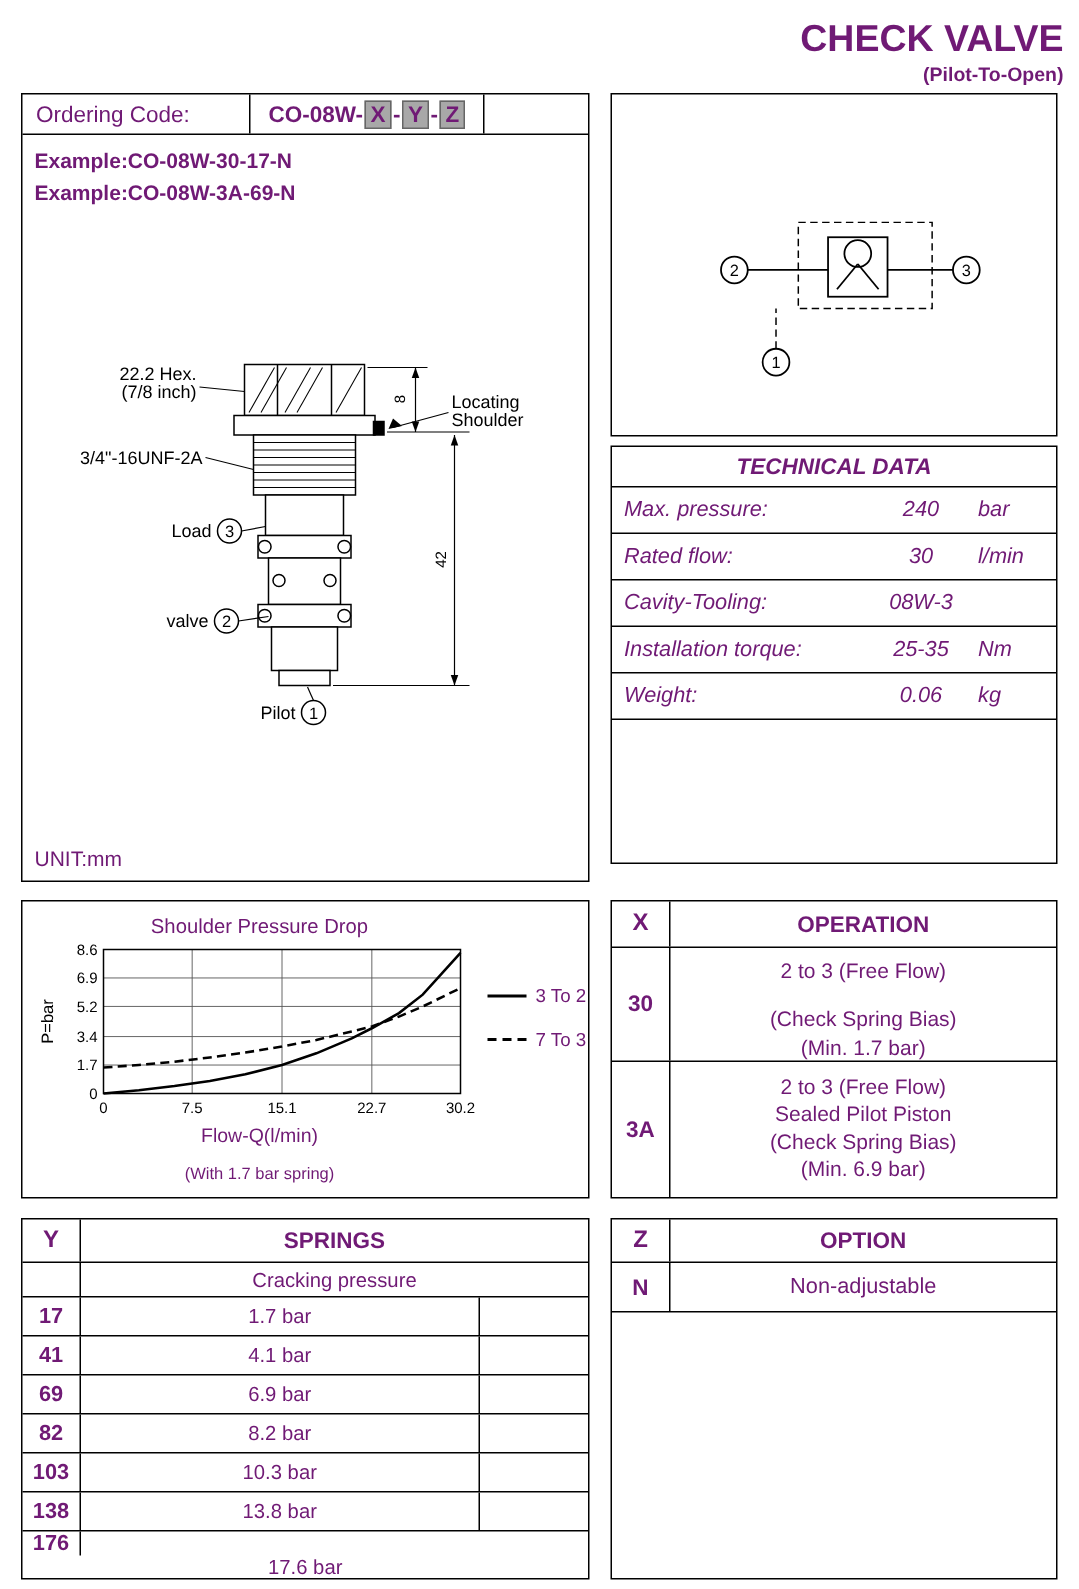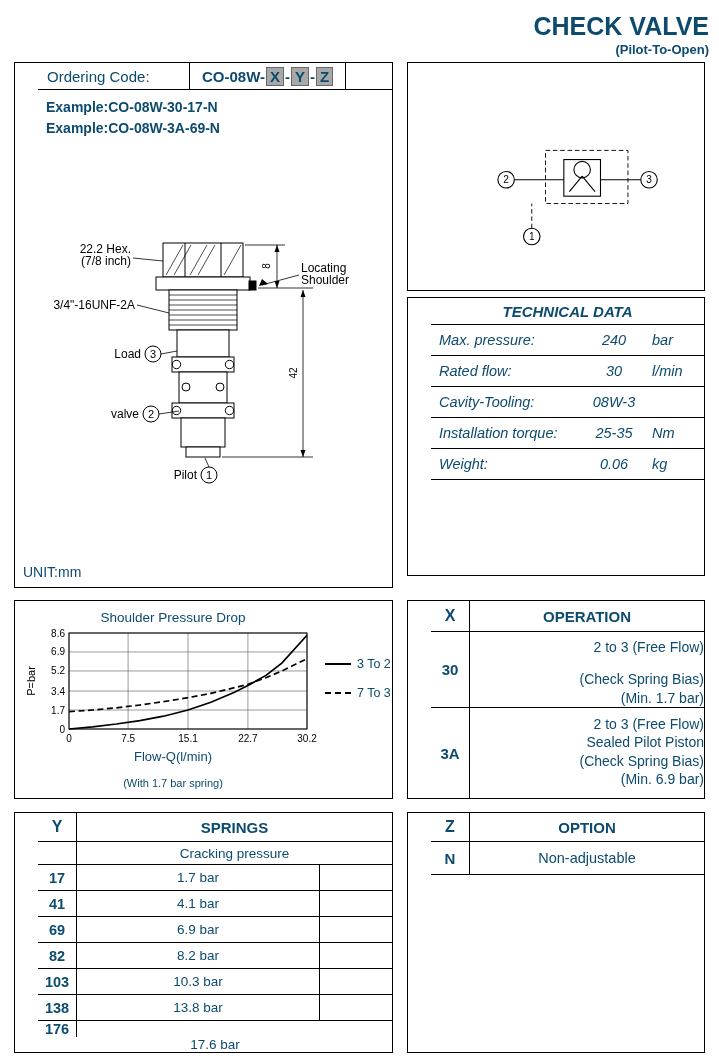--- a/index.html
+++ b/index.html
@@ -1,22 +1,22 @@
 <!DOCTYPE html>
 <html><head>
 <meta charset="utf-8">
 <style>
   * { box-sizing: border-box; margin: 0; padding: 0; }
   body { background: #fff; }
   .page {
     position: relative; width: 719px; height: 1059px;
-    background: #fff; color: #0c4a6e;
+    background: #fff; color: #701a75;
     font-family: "Liberation Sans", sans-serif; overflow: hidden;
   }
-  .box { position: absolute; border: 1px solid #000; background: #fff; padding-left: 23px; }
+  .box { position: absolute; border: 1px solid #000; background: #fff; }
 
   
   .title-block { position: absolute; top: 12px; right: 10px; text-align: right; }
   .title { font-size: 25px; font-weight: bold; }
   .subtitle { font-size: 13px; font-weight: bold; margin-top: 1px; }
 
   
   .ordering-box { left: 14px; top: 62px; width: 379px; height: 526px; }
   .ordering-header { display: flex; height: 27px; border-bottom: 1px solid #000; align-items: stretch; }
   .ordering-label { width: 152px; border-right: 1px solid #000; font-size: 15px;
@@ -61,21 +61,21 @@
                display: flex; align-items: center; justify-content: center; }
 
   
   .operation-box { left: 407px; top: 600px; width: 298px; height: 199px; display: flex; flex-direction: column; }
   .op-hdr { height: 31px; flex: none; }
   .op-hdr .code-col { font-size: 16px; }
   .op-row { display: flex; border-bottom: 1px solid #000; }
   .op-row:last-child { border-bottom: none; flex: 1; }
   .op-row-30 { height: 76px; flex: none; }
   .op-row .code-col { font-size: 15px; }
-  .op-content { flex: 1; text-align: right; font-size: 14px; padding-top: 6px; line-height: 1.32; }
+  .op-content { flex: 1; text-align: center; font-size: 14px; padding-top: 6px; line-height: 1.32; }
   .op-gap { margin-top: 14px; }
   .op-content-3a { padding-top: 7px; }
 
   
   .springs-box { left: 14px; top: 812px; width: 379px; height: 241px; display: flex; flex-direction: column; }
   .sp-hdr { height: 29px; flex: none; }
   .sp-hdr .code-col { font-size: 16px; }
   .sp-sub { height: 23px; flex: none; display: flex; border-bottom: 1px solid #000; }
   .sp-sub-label { flex: 1; text-align: center; font-size: 13.5px; display: flex; align-items: center; justify-content: center; }
   .sp-row { flex: 1; display: flex; border-bottom: 1px solid #000; }

